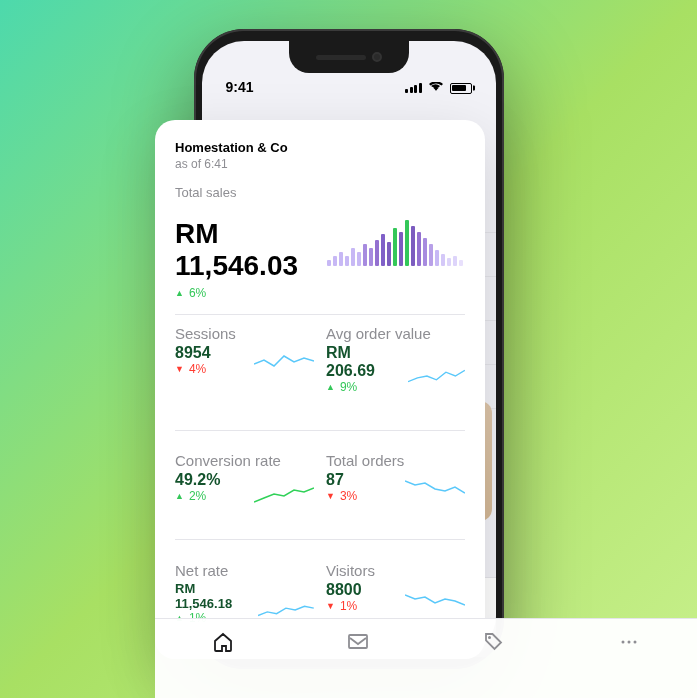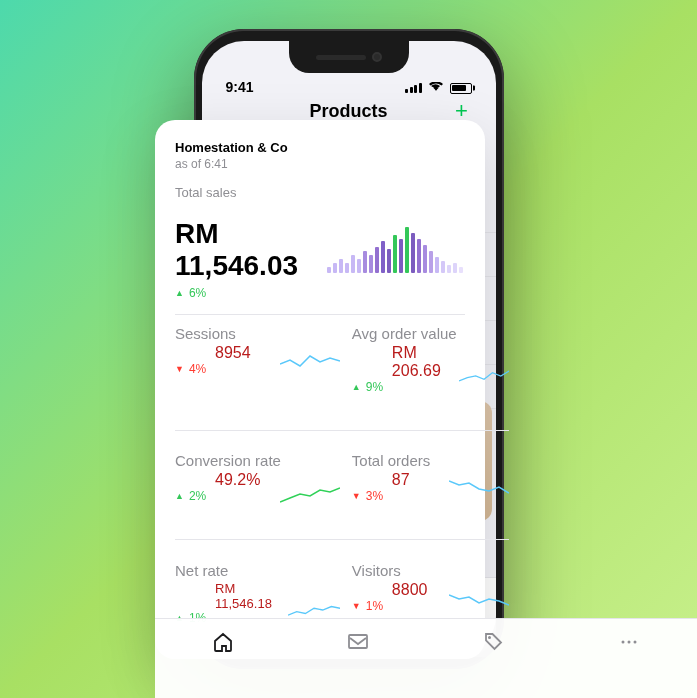--- a/index.html
+++ b/index.html
@@ -341,21 +341,21 @@
     }
 
     .card-total-label {
       font-size: 13px;
       color: #8e8e93;
       margin-bottom: 18px;
     }
 
     .card-total-value-row {
       display: flex;
-      align-items: center;
+      align-items: flex-start;
       justify-content: space-between;
       margin-bottom: 4px;
     }
 
     .card-total-value {
       font-size: 28px;
       font-weight: 700;
       color: #000;
     }
 
@@ -399,23 +399,22 @@
       gap: 2px;
     }
 
     .metric-label {
       font-size: 15px;
       color: #8e8e93;
     }
 
     .metric-value {
       font-size: 16px;
-      font-weight: 400;
-      color: #b91c1c;
-      margin-left: 40px;
+      font-weight: 700;
+      color: #14532d;
     }
 
     .metric-row {
       display: flex;
       align-items: center;
       justify-content: space-between;
       gap: 8px;
     }
 
     .metric-sparkline {
@@ -481,25 +480,20 @@
           <svg width="14" height="10" viewBox="0 0 14 10">
               <path d="M7 8.5a1 1 0 110-2 1 1 0 010 2zm-2.5-2.5a3.5 3.5 0 015 0L8 7.5a2 2 0 00-2 0L4.5 6zm-2.5-2a7 7 0 019 0L9.5 5.5a5 5 0 00-5 0L2 4zm-2-2a10.5 10.5 0 0114 0L12.5 3.5a9 9 0 00-11 0L0 2z" fill="#000"></path>
             </svg>
         </span>
         <div class="battery-icon">
           <div class="battery-fill"></div>
         </div>
       </div>
     </div>
 
-    <div class="nav-header">
-      <div style="width:28px"></div>
-      <span class="nav-title">Products</span>
-      <div class="nav-add-btn">+</div>
-    </div>
 
     <div class="search-bar">
       <div class="search-icon-shape"></div>
     </div>
 
     <div class="sidebar-list">
       <div class="sidebar-item-row">
         <svg width="18" height="18" viewBox="0 0 18 18" fill="none">
             <path d="M2 2h6.5l7 7-6.5 6.5-7-7V2z" stroke="#ccc" stroke-width="1.5" fill="none"></path>
             <circle cx="5" cy="5" r="1" fill="#ccc"></circle>

